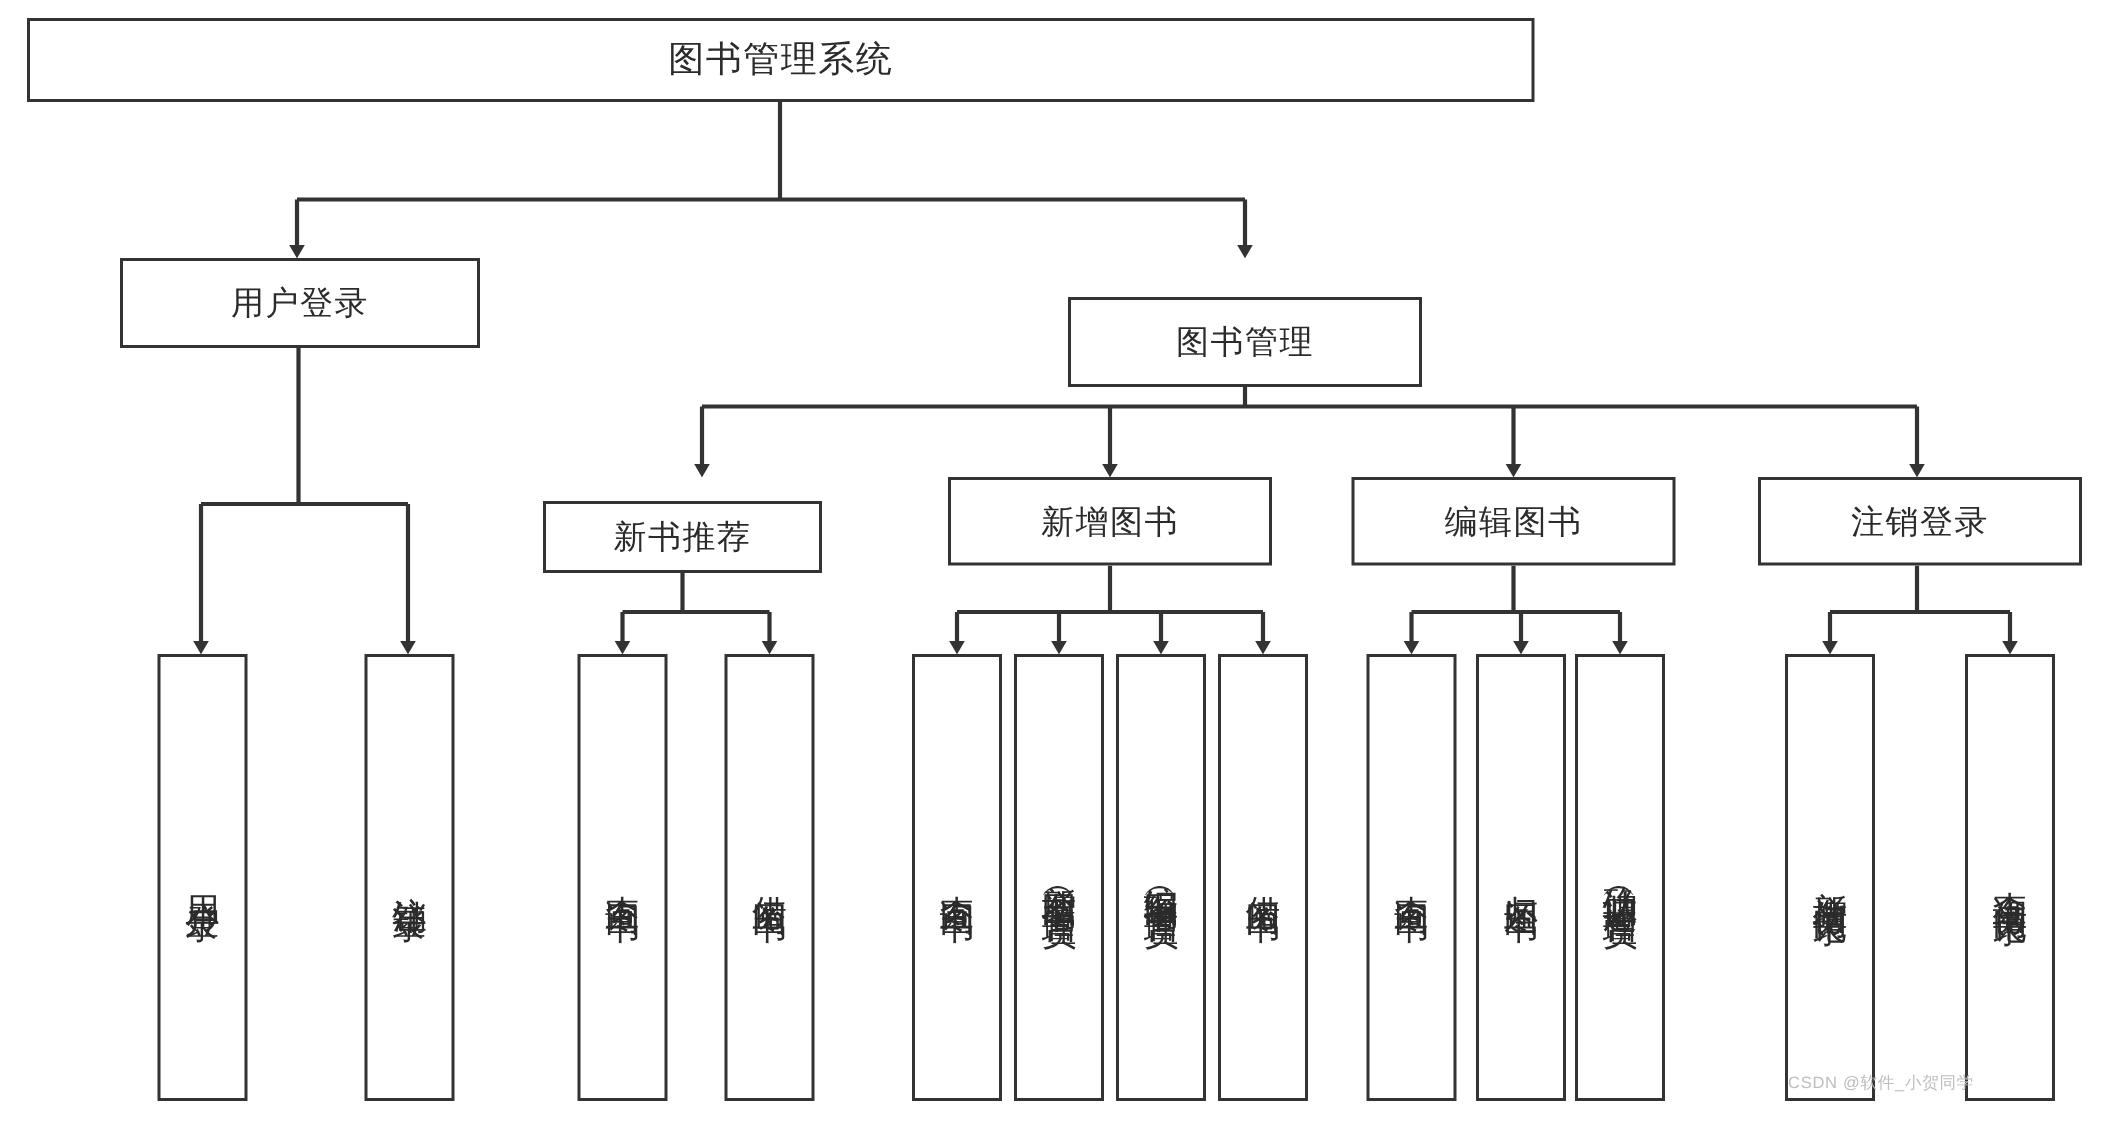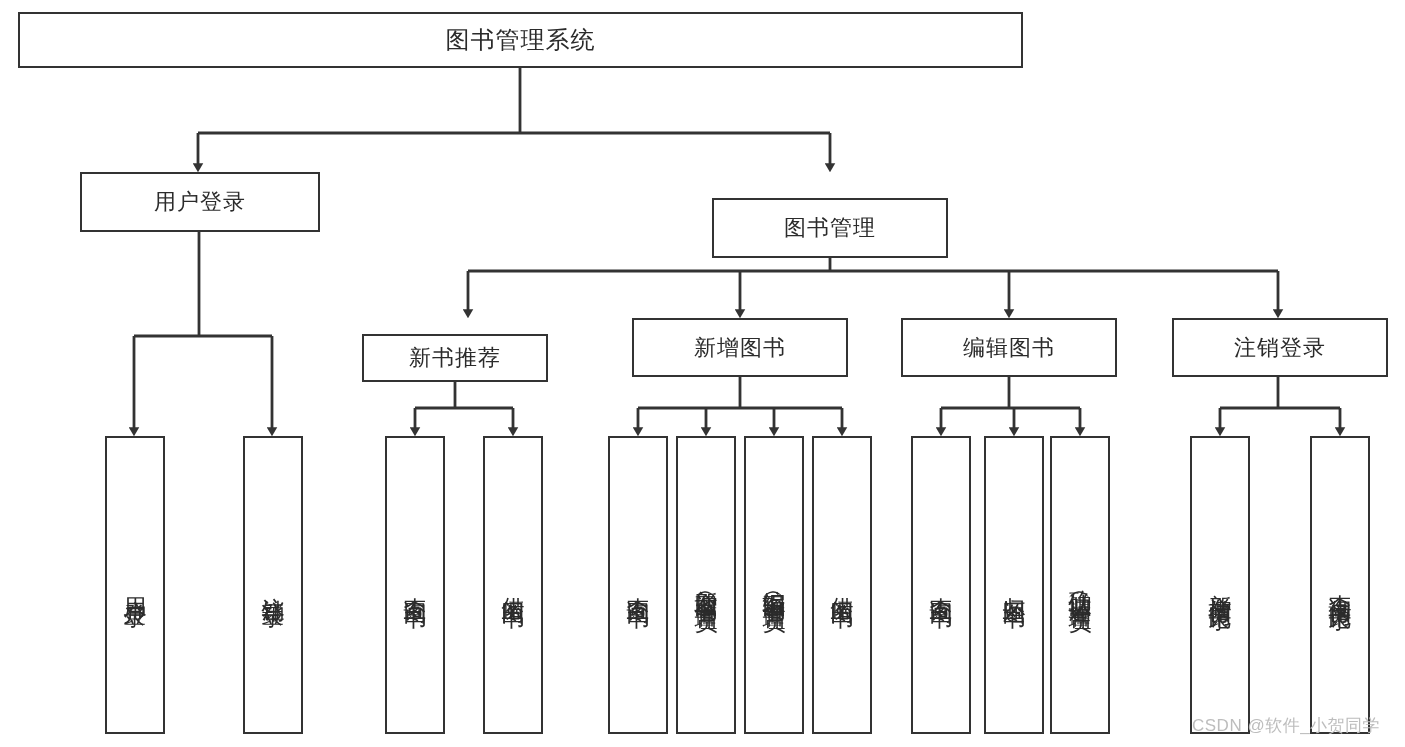--- a/index.html
+++ b/index.html
@@ -54,21 +54,21 @@
   
   .connectors{
     position:absolute;
     left:0;top:0;
     width:1405px;height:747px;
     pointer-events:none;
   }
   
   .watermark{
     position:absolute;
-    font-size:17px;
+    font-size:11px;
     color:#bdbdbd;
     white-space:nowrap;
     letter-spacing:0.5px;
   }
 </style>
 </head>
 <body>
 
 <div id="canvas">
 

